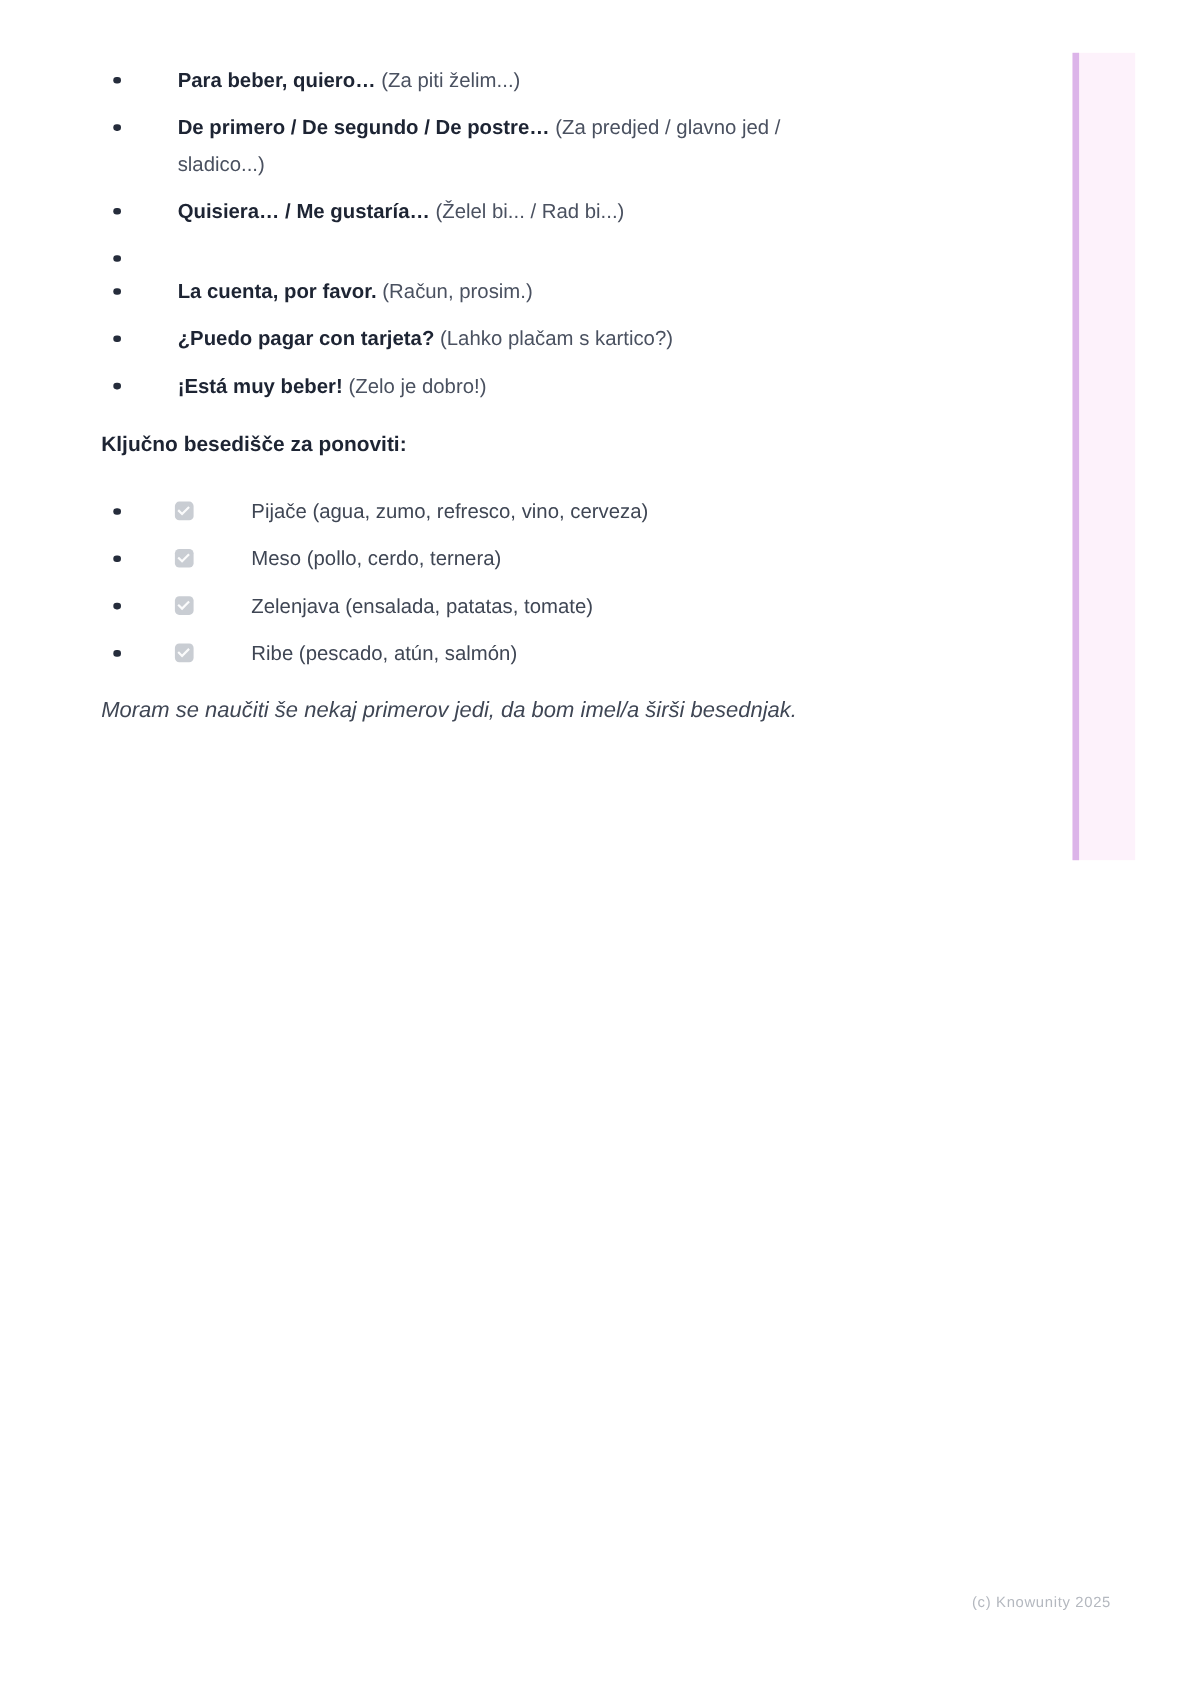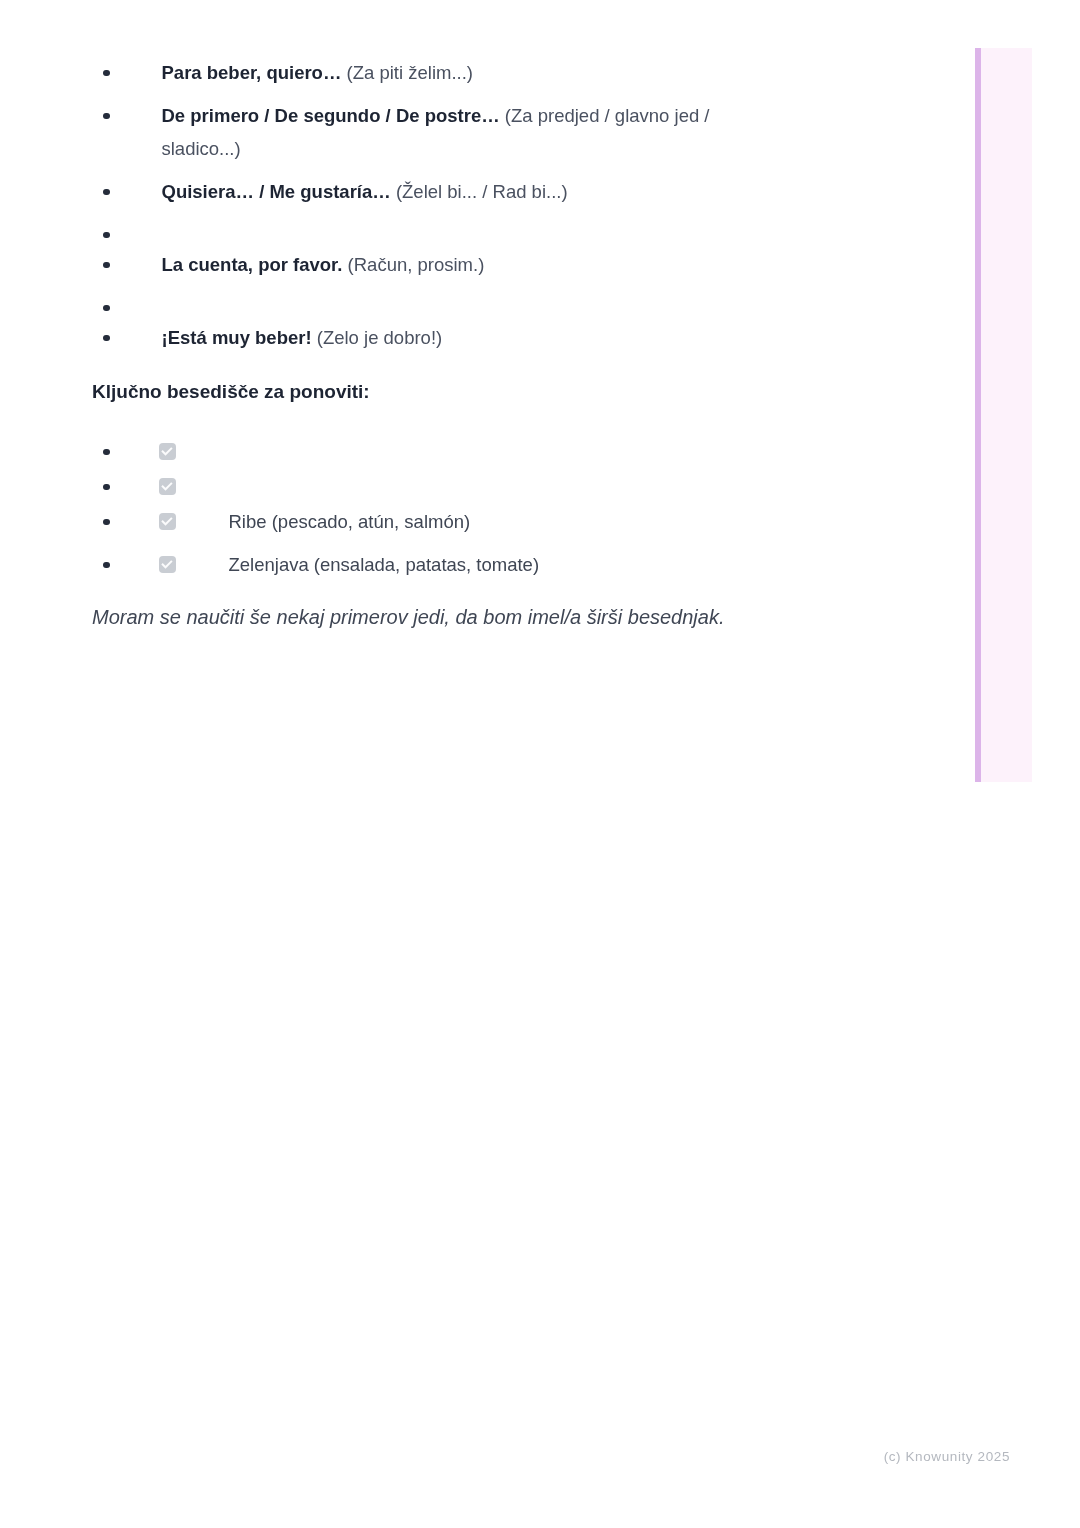--- a/index.html
+++ b/index.html
@@ -139,51 +139,54 @@
     <span class="dot"></span>
   </li>
 
   <li class="row phrase-item">
     <span class="dot"></span>
     <span class="phrase-text"><b class="ph-bold">La cuenta, por favor.</b> <span class="ph-rest">(Račun, prosim.)</span></span>
   </li>
 
   <li class="row phrase-item">
     <span class="dot"></span>
+    <span class="phrase-text"><b class="ph-bold">¿Puedo pagar con tarjeta?</b> <span class="ph-rest">(Lahko plačam s kartico?)</span></span>
   </li>
 
   <li class="row phrase-item">
     <span class="dot"></span>
     <span class="phrase-text"><b class="ph-bold">¡Está muy beber!</b> <span class="ph-rest">(Zelo je dobro!)</span></span>
   </li>
 </ul>
 
     <div class="vocab-heading">Ključno besedišče za ponoviti:</div>
 
     <ul class="plain check-list">
   <li class="row check-item">
     <span class="dot"></span>
     <span class="checkbox" role="checkbox" aria-checked="true"></span>
+    <span class="check-label">Pijače (agua, zumo, refresco, vino, cerveza)</span>
   </li>
 
   <li class="row check-item">
     <span class="dot"></span>
     <span class="checkbox" role="checkbox" aria-checked="true"></span>
+    <span class="check-label">Meso (pollo, cerdo, ternera)</span>
+  </li>
+
+  <li class="row check-item">
+    <span class="dot"></span>
+    <span class="checkbox" role="checkbox" aria-checked="true"></span>
+    <span class="check-label">Zelenjava (ensalada, patatas, tomate)</span>
   </li>
 
   <li class="row check-item">
     <span class="dot"></span>
     <span class="checkbox" role="checkbox" aria-checked="true"></span>
     <span class="check-label">Ribe (pescado, atún, salmón)</span>
-  </li>
-
-  <li class="row check-item">
-    <span class="dot"></span>
-    <span class="checkbox" role="checkbox" aria-checked="true"></span>
-    <span class="check-label">Zelenjava (ensalada, patatas, tomate)</span>
   </li>
 
 </ul>
 
     <p class="note">Moram se naučiti še nekaj primerov jedi, da bom imel/a širši besednjak.</p>
 
   </div>
 
   <div class="footer">(c) Knowunity 2025</div>
 

